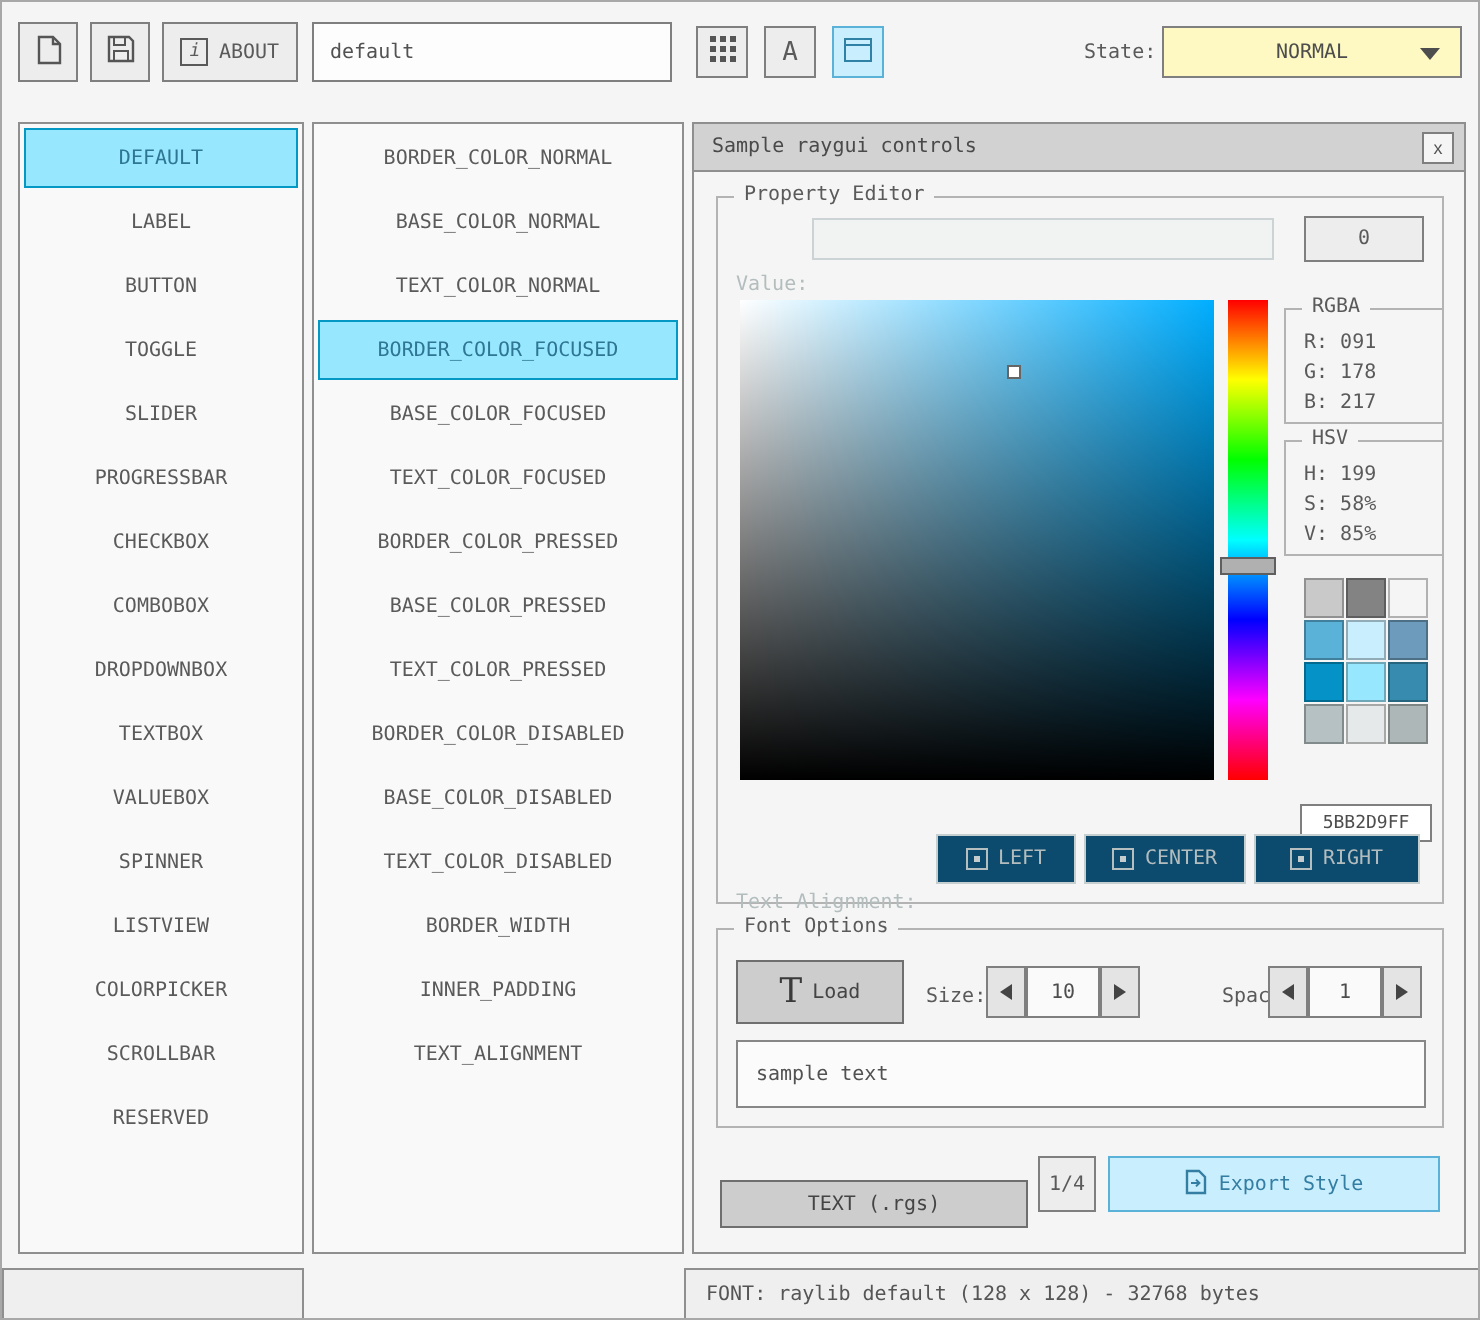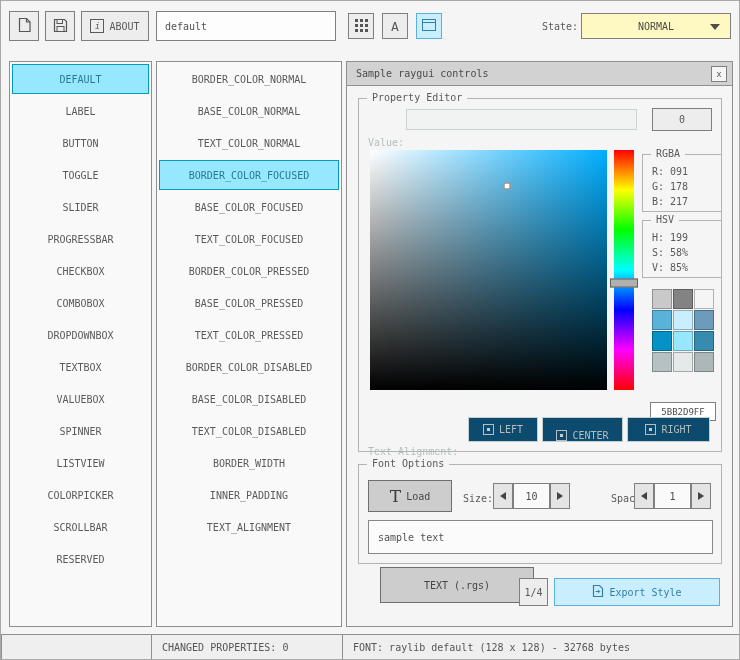--- a/index.html
+++ b/index.html
@@ -84,42 +84,42 @@
   .gb-lines span { display:block; }
 
   #swatch-grid { position:absolute; left:305px; top:227px; width:64px;
     display:grid; grid-template-columns:repeat(3,20px); gap:1px; }
   .swatch { width:20px; height:20px; border:1px solid rgba(0,0,0,0.28); cursor:pointer; }
   #hex-box { position:absolute; left:303px; top:312px; width:66px; height:19px; background:#ffffff;
     border:1px solid #7f7f7f; display:flex; align-items:center; justify-content:center; font-size:9px; color:#4d4d4d;margin-top:28px; }
 
   #align-label { left:21px; top:361px; }
   #btn-align-left  { left:121px; top:355px; width:70px; height:25px; }
-  #btn-align-center{ left:195px; top:355px; width:81px; height:25px;align-items:flex-end; }
+  #btn-align-center{ left:195px; top:355px; width:81px; height:25px; }
   #btn-align-right { left:280px; top:355px; width:83px; height:25px; }
   .align-ico { width:11px; height:11px; border:1px solid #b6bfc0; position:relative; display:inline-block; }
   .align-ico::after { content:""; position:absolute; inset:3px; background:#c4cccd; }
 
   #load-btn { left:21px; top:418px; width:84px; height:32px; }
   .t-glyph { font-family:"DejaVu Serif", serif; font-size:17px; color:#3a3a3a; line-height:1; }
   #size-label { left:116px; top:431px; }
   #spacing-label { left:236px; top:431px;margin-left:28px; }
   .spin-btn { width:20px; height:26px; background:#e4e4e4; }
   #size-dec { left:146px; top:421px; } #size-inc { left:203px; top:421px; }
   #spacing-dec { left:287px; top:421px; } #spacing-inc { left:344px; top:421px; }
   .spin-val { position:absolute; top:421px; width:37px; height:26px; background:#fafafa;
     border:1px solid #7f7f7f; display:flex; align-items:center; justify-content:center; color:#4d4d4d; }
   #size-value { left:166px; } #spacing-value { left:307px; }
   .tri-l { width:0; height:0; border-top:4px solid transparent; border-bottom:4px solid transparent; border-right:6px solid #444; }
   .tri-r { width:0; height:0; border-top:4px solid transparent; border-bottom:4px solid transparent; border-left:6px solid #444; }
 
   #sample-textbox { position:absolute; left:21px; top:458px; width:345px; height:34px;
     background:#fbfbfb; border:1px solid #878787; display:flex; align-items:center; padding:0 9px; color:#525252; }
 
-  #btn-rgs { left:13px; top:505px; width:154px; height:36px;margin-left:20px; }
+  #btn-rgs { left:13px; top:528px; width:154px; height:24px; }
   #btn-frac { left:172px; top:516px; width:29px; height:28px; }
   #btn-export { left:207px; top:516px; width:166px; height:28px; }
 
   
   .status-seg { position:absolute; top:633px; height:26px; background:#efefef; border:1px solid #8f8f8f;
     display:flex; align-items:center; padding:0 10px; color:#555; }
   #status-left { left:0px; width:151px; }
   #status-mid { left:150px; width:192px; }
   #status-right { left:341px; width:398px; }
 </style>
@@ -324,20 +324,17 @@
         <svg width="12" height="14" viewBox="0 0 12 14">
             <path d="M1.5 1.5h6l3 3v8h-9z" fill="none" stroke="#357ea3" stroke-width="1.2"></path>
             <path d="M3.5 7.5h4M6 5.8l1.7 1.7L6 9.2" fill="none" stroke="#357ea3"></path>
           </svg>
       </span>
       <span>Export Style</span>
     </button>
   </div>
 
   <div class="status-seg" id="status-left"></div>
-  <div class="status-seg" id="status-mid">
-    <span>CHANGED PROPERTIES: 0</span>
-  </div>
   <div class="status-seg" id="status-right">
     <span>FONT: raylib default (128 x 128) - 32768 bytes</span>
   </div>
 
 </div>
 
 </body></html>

